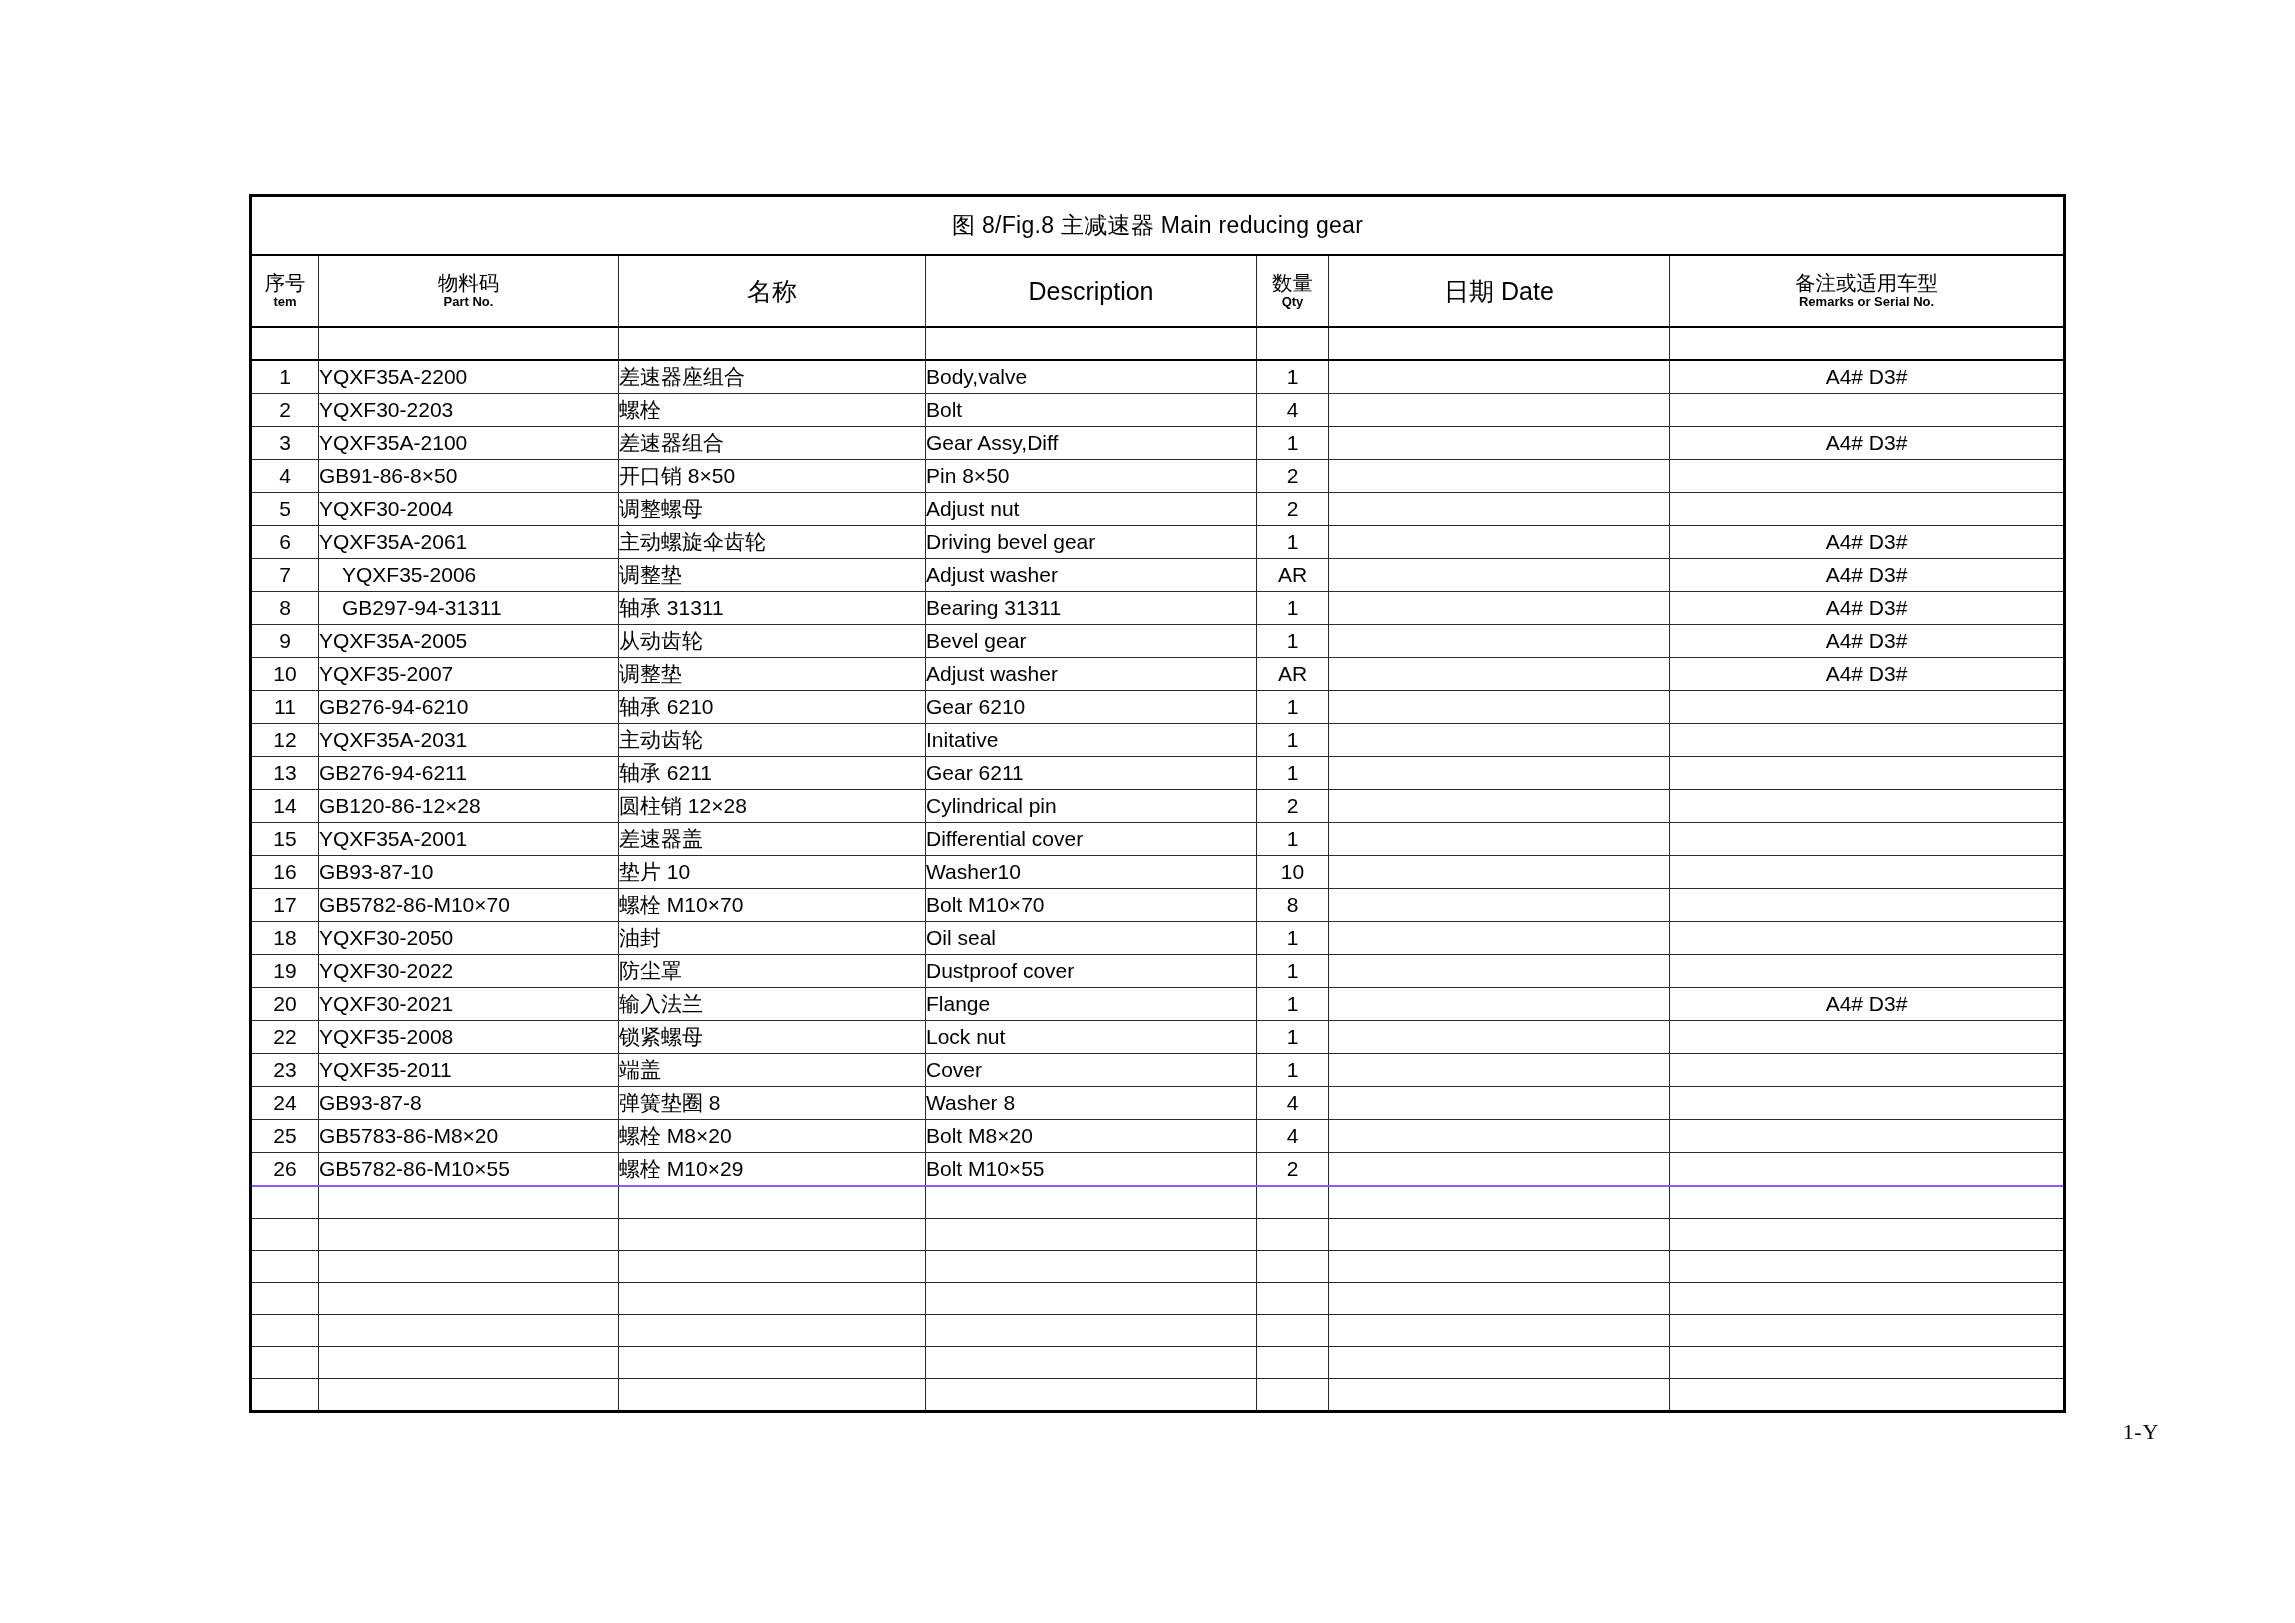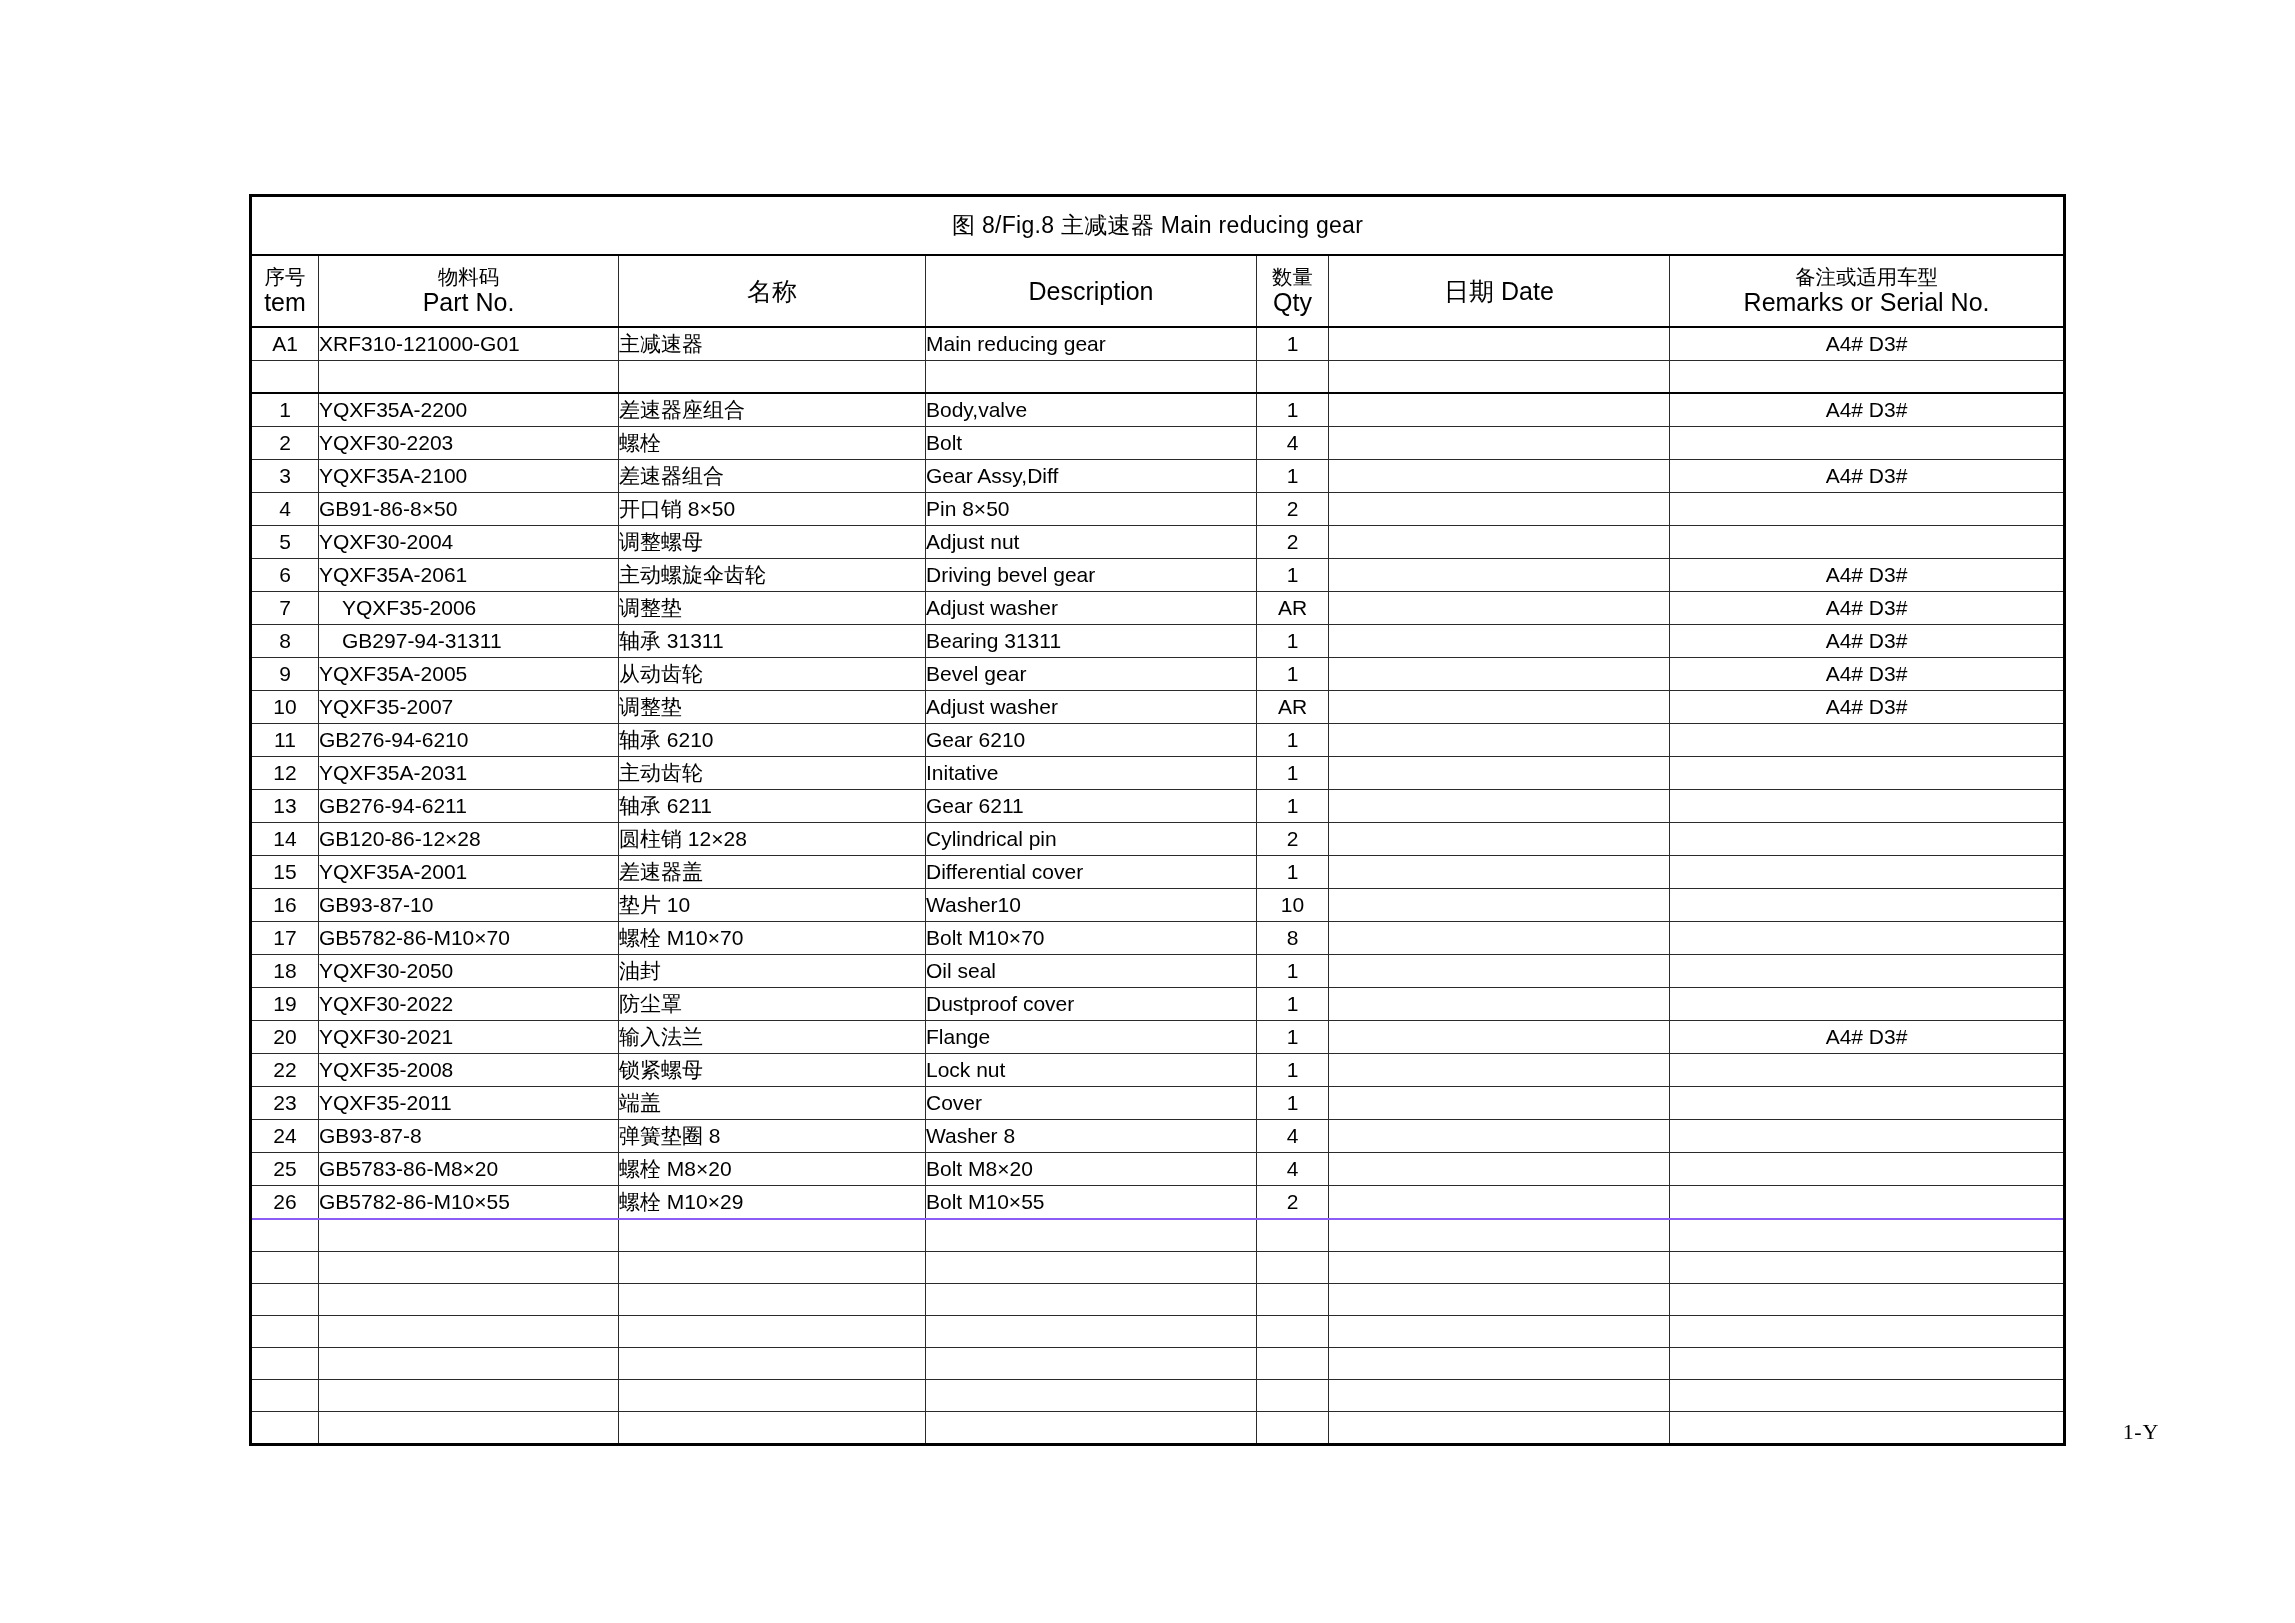--- a/index.html
+++ b/index.html
@@ -83,21 +83,21 @@
     border-top: 2px solid #000000;
   }
   .head-stack {
     display: flex;
     flex-direction: column;
     align-items: center;
     justify-content: center;
     line-height: 1.12;
   }
   .head-cn { font-size: 20.4px; white-space: nowrap; }
-  .head-en { font-size: 25px; white-space: nowrap; }
+  .head-en { font-size: 13px; white-space: nowrap; font-weight: bold; }
   .head-one { font-size: 25px; white-space: nowrap; }
 
   
   tr.data-row td {
     height: 32px;
     font-size: 21px;
     line-height: 32px;
     white-space: nowrap;
     overflow: hidden;
   }
@@ -195,29 +195,20 @@
                 <span class="head-one">日期 Date</span>
               </div>
             </td>
             <td>
               <div class="head-stack">
                 <span class="head-cn">备注或适用车型</span>
                 <span class="head-en">Remarks or Serial No.</span>
               </div>
             </td>
           </tr>
-          <tr class="data-row assembly-row">
-            <td class="cell-item">A1</td>
-            <td class="cell-partno">XRF310-121000-G01</td>
-            <td class="cell-name">主减速器</td>
-            <td class="cell-desc">Main reducing gear</td>
-            <td class="cell-qty">1</td>
-            <td class="cell-date"></td>
-            <td class="cell-remarks">A4#  D3#</td>
-          </tr>
           <tr class="spacer-row">
             <td></td>
             <td></td>
             <td></td>
             <td></td>
             <td></td>
             <td></td>
             <td></td>
           </tr>
           <tr class="data-row first-item-row">

